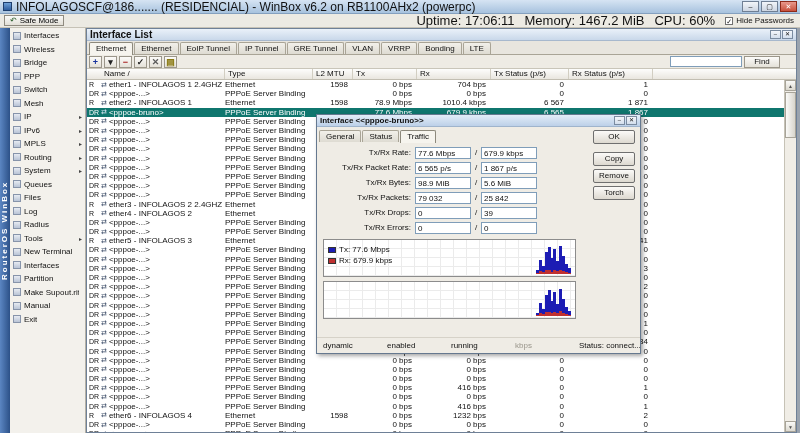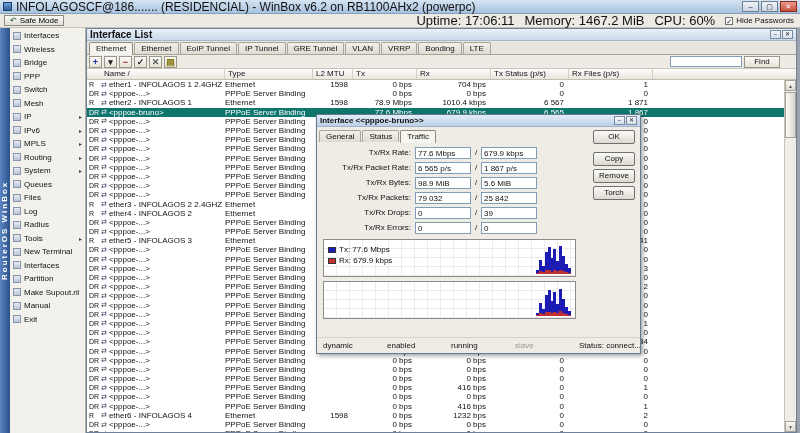--- a/index.html
+++ b/index.html
@@ -368,21 +368,21 @@
         <div>Type</div>
 
         <div>L2 MTU</div>
 
         <div>Tx</div>
 
         <div>Rx</div>
 
         <div>Tx Status (p/s)</div>
 
-        <div>Rx Files (p/s)</div>
+        <div>Rx Status (p/s)</div>
       </div>
 
     <div class="gridbody">
 
         <div class="row">
           <span class="cell c-flag">R</span>
           <span class="cell c-name">
             <span class="row-icon">⇄</span>
             <span>ether1 - INFOLAGOS 1 2.4GHZ</span>
           </span>
@@ -1076,20 +1076,20 @@
 
       <div class="dlg-status">
         <span style="display:flex;">
 
             <span class="flag-item">dynamic</span>
 
             <span class="flag-item">enabled</span>
 
             <span class="flag-item">running</span>
 
-            <span class="flag-item disabled">slave</span>
+            <span class="flag-item disabled">kbps</span>
           </span>
         <span class="status-text">Status: connect...</span>
       </div>
     </div>
 
   </div>
 </div>
 
 </body></html>

